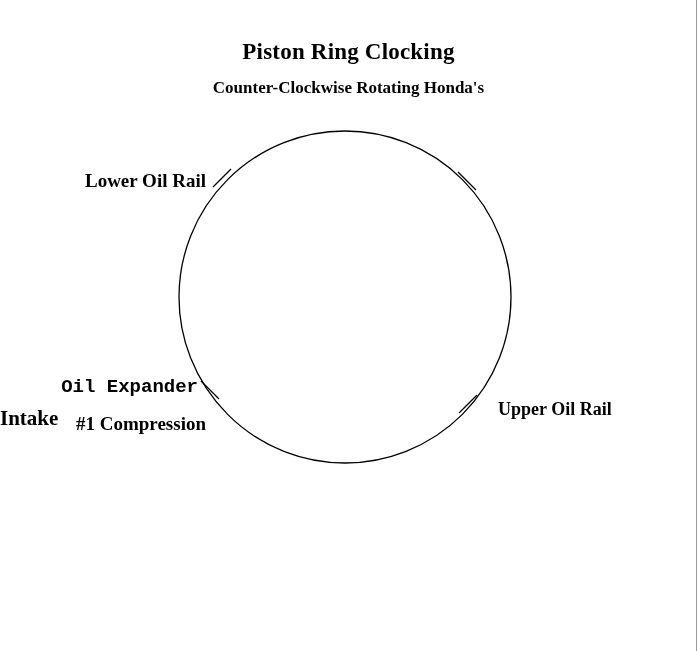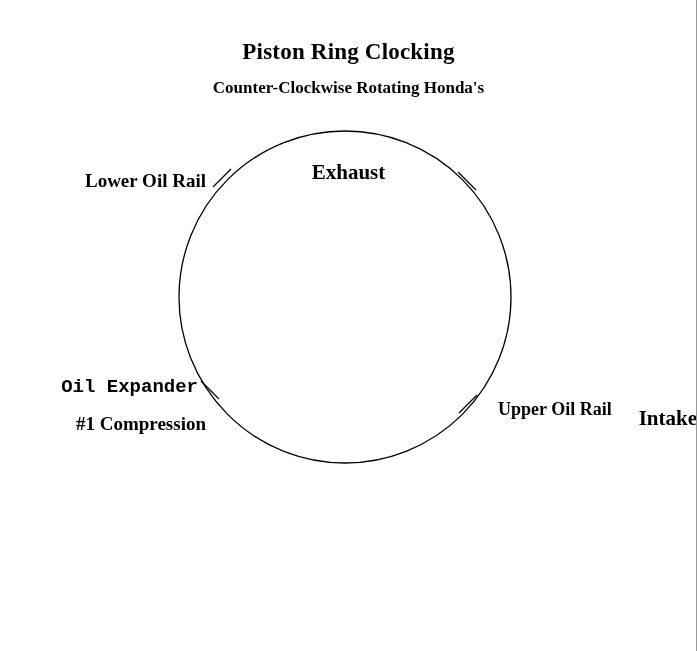--- a/index.html
+++ b/index.html
@@ -54,21 +54,21 @@
     left: 0;
     top: 162px;
     width: 697px;
     text-align: center;
   }
   #label-intake {
     font-size: 21px;
     left: 0;
     top: 408px;
     width: 697px;
-    text-align: right;
+    text-align: left;
   }
   
   #label-lower-oil-rail {
     font-size: 19px;
     right: 490px;
     top: 160px;
     text-align: center;
     margin-top: 11px;
   }
   #label-c2 {
@@ -107,21 +107,20 @@
   <svg id="diagram-svg" viewBox="0 0 697 651">
 
     <circle cx="345" cy="297" r="166" fill="none" stroke="#000000" stroke-width="1.3"></circle>
 
     <line x1="213" y1="187" x2="231" y2="169" stroke="#000000" stroke-width="1.3"></line>
     <line x1="458" y1="172" x2="476" y2="190" stroke="#000000" stroke-width="1.3"></line>
     <line x1="201" y1="381" x2="219" y2="399" stroke="#000000" stroke-width="1.3"></line>
     <line x1="459" y1="413" x2="477" y2="395" stroke="#000000" stroke-width="1.3"></line>
   </svg>
 
-  <div class="txt" id="label-exhaust">Exhaust</div>
 
   <div class="txt" id="label-intake">Intake</div>
 
   <div class="txt" id="label-lower-oil-rail">Lower Oil Rail</div>
 
 
   <div class="txt" id="label-oil-expander">Oil Expander</div>
 
   <div class="txt" id="label-c1">#1 Compression</div>
 

